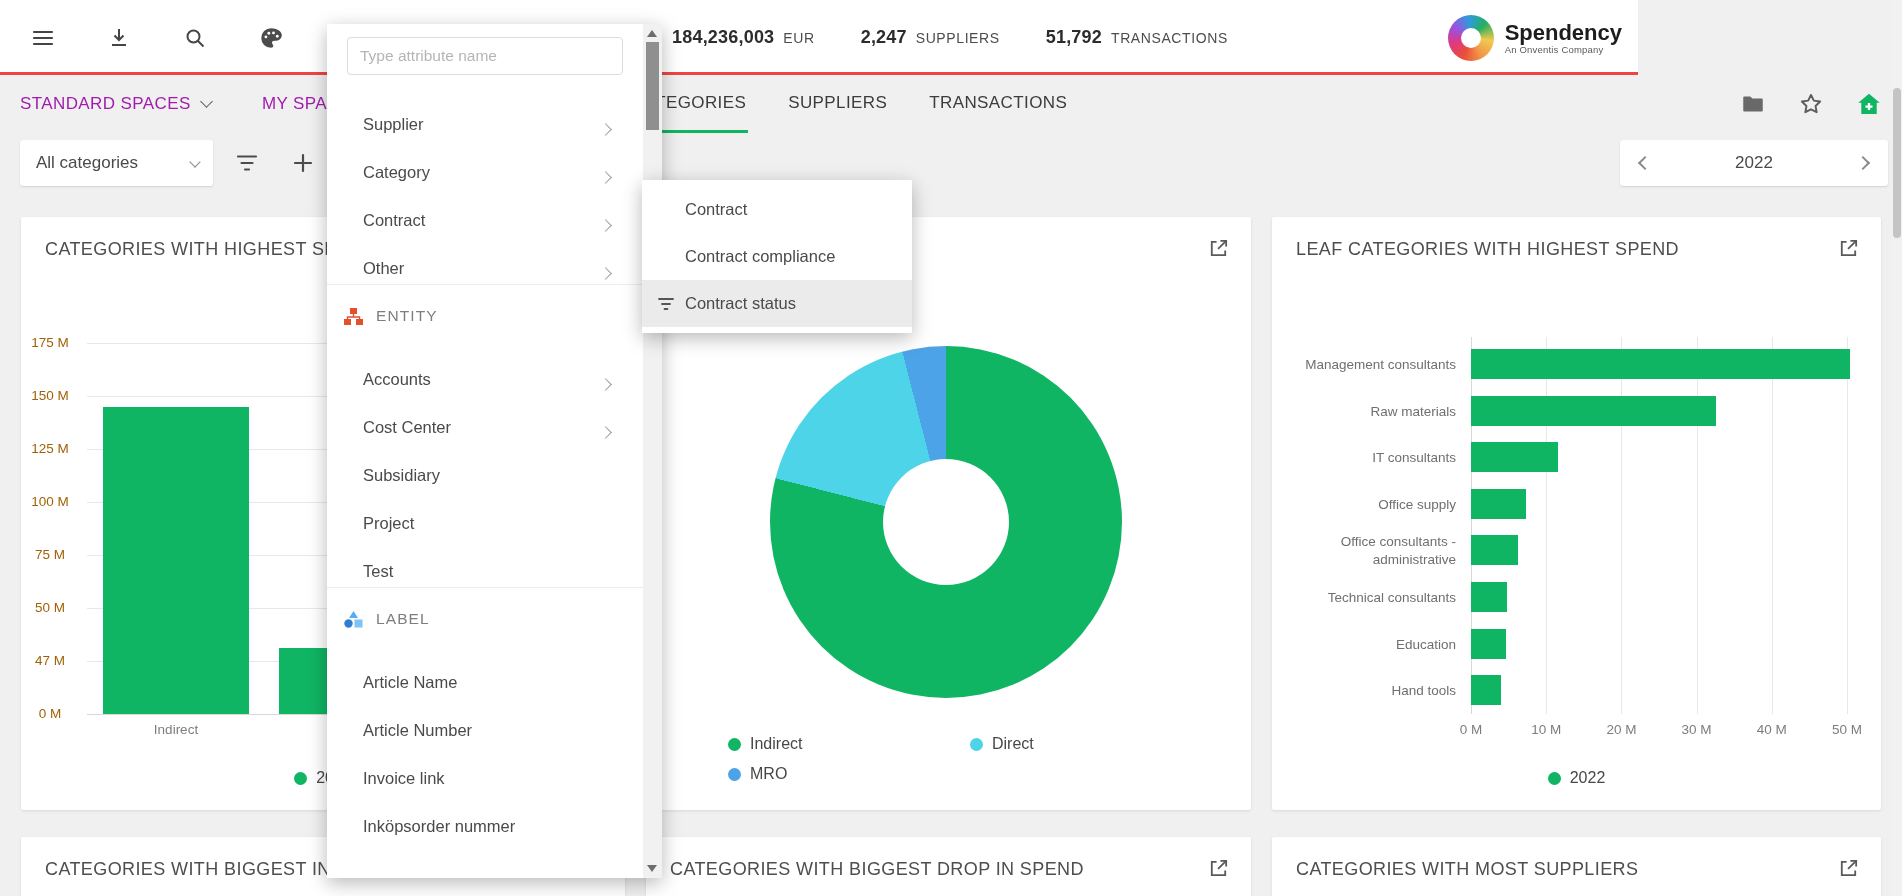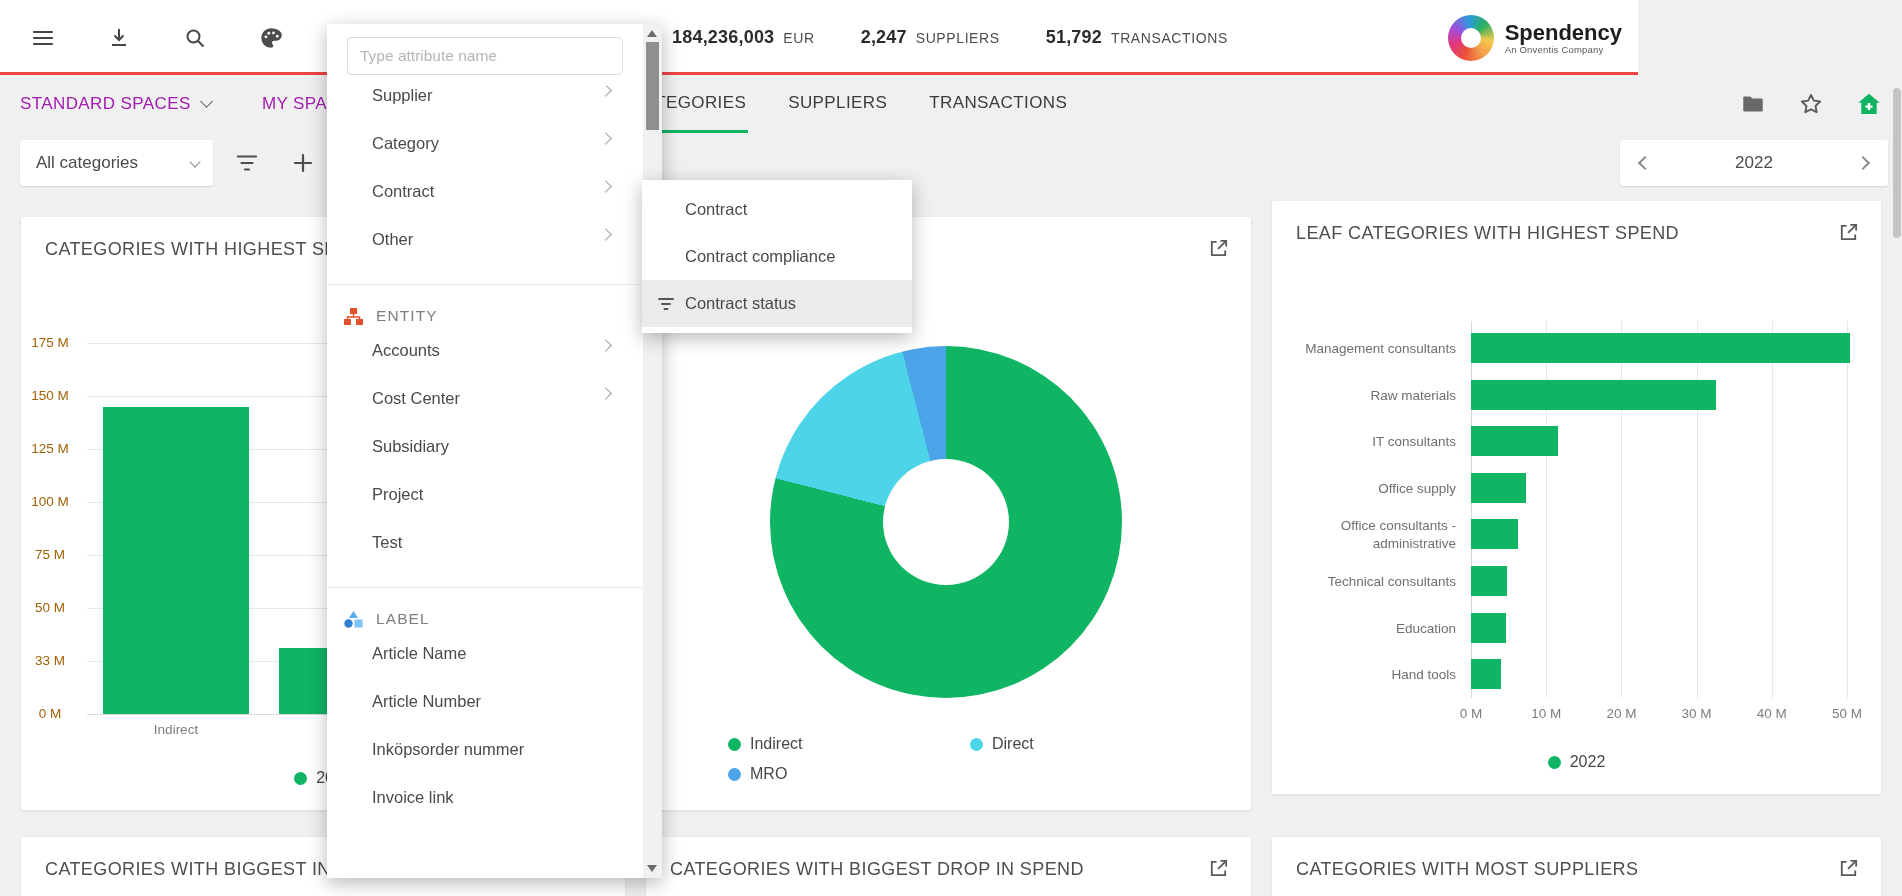--- a/index.html
+++ b/index.html
@@ -46,21 +46,21 @@
   #year-nav{position:absolute;left:1620px;top:7px;width:268px;height:46px;background:#fff;border-radius:3px;
     box-shadow:0 1px 2px rgba(0,0,0,.13);display:flex;align-items:center;justify-content:space-between;
     padding:0 20px;font-size:17px;color:#4a4a4a}
   .chev-left-glyph{width:10px;height:10px;border-left:2px solid #8b8b8b;border-bottom:2px solid #8b8b8b;transform:rotate(45deg);cursor:pointer}
   .chev-right-glyph{width:10px;height:10px;border-right:2px solid #8b8b8b;border-top:2px solid #8b8b8b;transform:rotate(45deg);cursor:pointer}
 
   
   .card{position:absolute;background:#fff;border-radius:2px;box-shadow:0 1px 3px rgba(0,0,0,.1)}
   #card1{left:21px;top:217px;width:604px;height:593px}
   #card2{left:646px;top:217px;width:605px;height:593px}
-  #card3{left:1272px;top:201px;width:609px;height:593px}
+  #card3{left:1272px;top:217px;width:609px;height:593px}
   #card4{left:21px;top:837px;width:604px;height:593px}
   #card5{left:646px;top:837px;width:605px;height:593px}
   #card6{left:1272px;top:837px;width:609px;height:593px}
   .card-title{position:absolute;left:24px;top:22px;font-size:18px;letter-spacing:.4px;color:#4e4e4e;white-space:nowrap;overflow:hidden;max-width:calc(100% - 70px);font-weight:500}
   .card-action{position:absolute;right:20px;top:20px;width:24px;height:24px;cursor:pointer}
   .chart{position:absolute;inset:0}
 
   
   .gridline-h{position:absolute;height:1px;background:#e8e8e8}
   .gridline-v{position:absolute;width:1px;background:#e8e8e8}
@@ -73,21 +73,21 @@
   #donut{position:absolute;left:124px;top:129px;width:352px;height:352px;border-radius:50%}
   #donut-hole{position:absolute;left:50%;top:50%;width:126px;height:126px;margin:-63px 0 0 -63px;background:#fff;border-radius:50%}
 
   
   #attr-menu{position:absolute;left:327px;top:24px;width:335px;height:854px;background:#fff;z-index:50;
     box-shadow:0 5px 18px rgba(0,0,0,.28)}
   #attr-search{position:absolute;left:20px;top:13px;width:276px;height:38px;border:1px solid #dcdcdc;border-radius:4px;
     padding:0 12px;font-size:15.5px;color:#444;outline:none;font-family:"Liberation Sans",sans-serif;background:#fff}
   #attr-search::placeholder{color:#b5b5b5}
   #attr-list{position:absolute;left:0;top:62px;width:316px;bottom:0;overflow:hidden}
-  .menu-item{position:relative;height:48px;display:flex;align-items:flex-start;padding-left:45px;font-size:16.5px;color:#4a4a4a;cursor:pointer}
+  .menu-item{position:relative;height:48px;display:flex;align-items:flex-end;padding-left:36px;font-size:16.5px;color:#4a4a4a;cursor:pointer}
   .menu-item .chev-right{position:absolute;right:33px;width:9px;height:9px;border-top:1.7px solid #9b9b9b;border-right:1.7px solid #9b9b9b;transform:rotate(45deg)}
   .menu-header{height:50px;display:flex;align-items:center;gap:13px;padding-left:17px;font-size:15.5px;letter-spacing:1.1px;color:#7e7e7e}
   .menu-header-icon{display:flex;align-items:center}
   .menu-divider{height:1px;background:#ececec;margin:6px 0}
   #attr-scrollbar{position:absolute;right:0;top:0;width:19px;height:100%;background:#f1f1f1}
   #attr-thumb{position:absolute;left:3px;top:18px;width:13px;height:88px;background:#8f8f8f;cursor:pointer}
   .sb-arrow{position:absolute;left:4px;width:0;height:0;border-left:5.5px solid transparent;border-right:5.5px solid transparent;cursor:pointer}
   .sb-up{top:6px;border-bottom:7px solid #6d6d6d}
   .sb-down{bottom:6px;border-top:7px solid #6d6d6d}
 
@@ -221,21 +221,21 @@
       <svg width="23" height="23" viewBox="0 0 24 24">
           <path d="M10 5H5v14h14v-5" stroke="#5a5a5a" stroke-width="1.9" fill="none"></path>
           <path d="M14 4h6v6" stroke="#5a5a5a" stroke-width="1.9" fill="none"></path>
           <path d="M20 4l-8.5 8.5" stroke="#5a5a5a" stroke-width="1.9"></path>
         </svg>
     </span>
     <div class="chart" id="chart1">
         <div class="gridline-h" style="left: 66px; width: 514px; top: 497px; background: rgb(216, 216, 216);"></div>
         <div class="ytick" style="left: 0px; top: 489px;">0 M</div>
         <div class="gridline-h" style="left: 66px; width: 514px; top: 444px;"></div>
-        <div class="ytick" style="left: 0px; top: 436px;">33 M</div>
+        <div class="ytick" style="left: 0px; top: 436px;">47 M</div>
         <div class="gridline-h" style="left: 66px; width: 514px; top: 391px;"></div>
         <div class="ytick" style="left: 0px; top: 383px;">50 M</div>
         <div class="gridline-h" style="left: 66px; width: 514px; top: 338px;"></div>
         <div class="ytick" style="left: 0px; top: 330px;">75 M</div>
         <div class="gridline-h" style="left: 66px; width: 514px; top: 285px;"></div>
         <div class="ytick" style="left: 0px; top: 277px;">100 M</div>
         <div class="gridline-h" style="left: 66px; width: 514px; top: 232px;"></div>
         <div class="ytick" style="left: 0px; top: 224px;">125 M</div>
         <div class="gridline-h" style="left: 66px; width: 514px; top: 179px;"></div>
         <div class="ytick" style="left: 0px; top: 171px;">150 M</div>
@@ -419,24 +419,24 @@
           </span>
           <span>LABEL</span>
         </div>
         <div class="menu-item">
           <span>Article Name</span>
         </div>
         <div class="menu-item">
           <span>Article Number</span>
         </div>
         <div class="menu-item">
+          <span>Invoice link</span>
+        </div>
+        <div class="menu-item">
           <span>Inköpsorder nummer</span>
-        </div>
-        <div class="menu-item">
-          <span>Invoice link</span>
         </div>
       </div>
     <div id="attr-scrollbar">
       <span class="sb-arrow sb-up"></span>
       <div id="attr-thumb"></div>
       <span class="sb-arrow sb-down"></span>
     </div>
   </div>
 
   <div id="attr-submenu">

